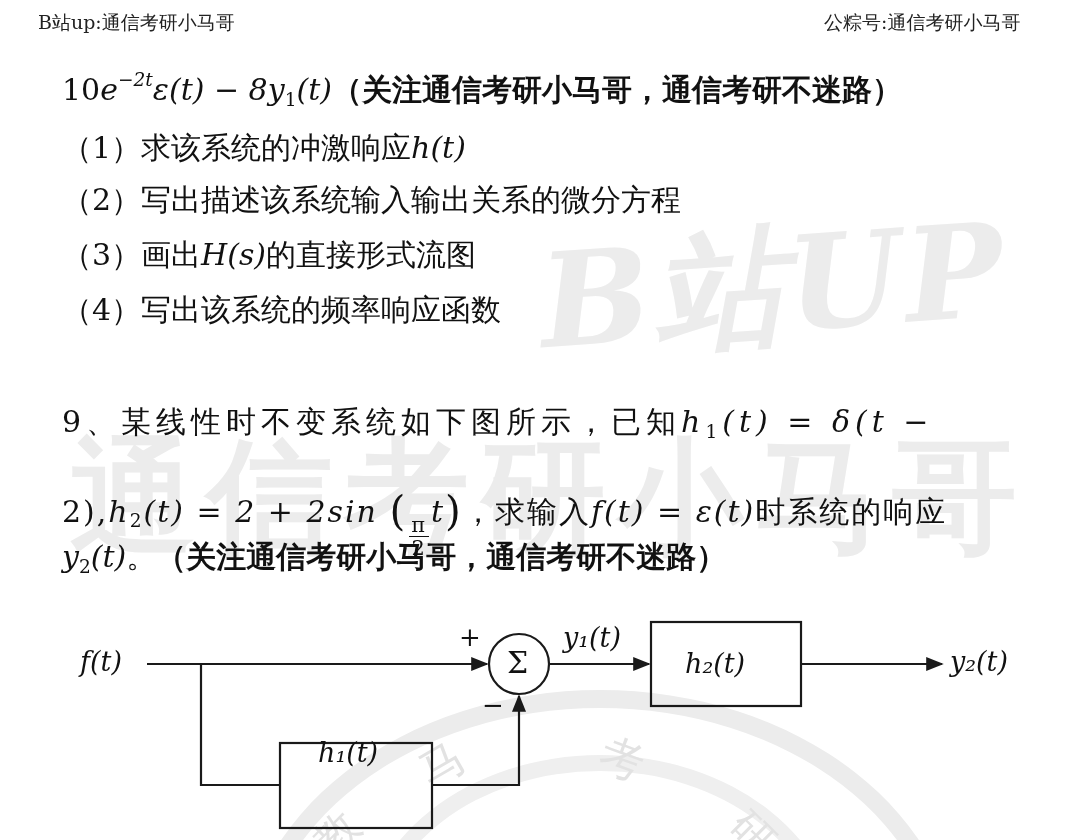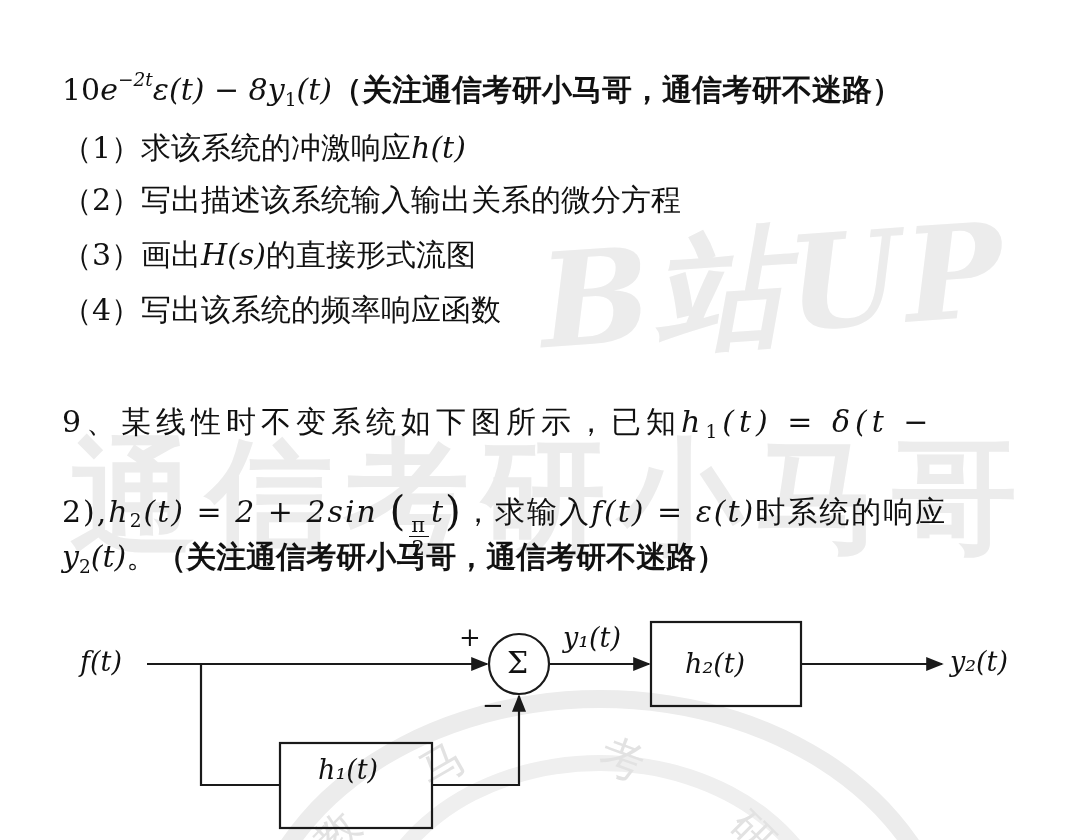--- a/index.html
+++ b/index.html
@@ -144,20 +144,22 @@
     color: #111;
     z-index: 3;
   }
   .dlabel.sign { font-style: normal; font-size: 26px; }
   .dlabel.sigma { font-style: normal; font-size: 30px; }
 </style>
 </head>
 <body>
 
 <div class="header">
+  <span class="h-left">B站up:通信考研小马哥</span>
+  <span class="h-right">公粽号:通信考研小马哥</span>
 </div>
 
 <div class="wm wm-bup">B站UP</div>
 <div class="wm wm-row">通信考研小马哥</div>
 <div class="wm wm-arc"></div>
 <div class="wm wm-arc2"></div>
 <span class="wm-char" style="left:420px;top:735px;transform:rotate(-30deg);">马</span>
 <span class="wm-char" style="left:600px;top:730px;transform:rotate(20deg);">考</span>
 <span class="wm-char" style="left:315px;top:805px;transform:rotate(-45deg);">教</span>
 <span class="wm-char" style="left:730px;top:805px;transform:rotate(45deg);">研</span>
@@ -220,14 +222,14 @@
     <line x1="801" y1="664" x2="942" y2="664" marker-end="url(#arrow)"></line>
   </g>
 </svg>
 
 <div class="dlabel" style="left:80px;top:646px;">f(t)</div>
 <div class="dlabel sign" style="left:459px;top:622px;">+</div>
 <div class="dlabel sign" style="left:482px;top:690px;">−</div>
 <div class="dlabel sigma" style="left:507px;top:645px;">Σ</div>
 <div class="dlabel" style="left:563px;top:622px;">y₁(t)</div>
 <div class="dlabel" style="left:685px;top:648px;">h₂(t)</div>
-<div class="dlabel" style="left:318px;top:754px;">h₁(t)</div>
+<div class="dlabel" style="left:318px;top:737px;">h₁(t)</div>
 <div class="dlabel" style="left:950px;top:646px;">y₂(t)</div>
 
 </body></html>

